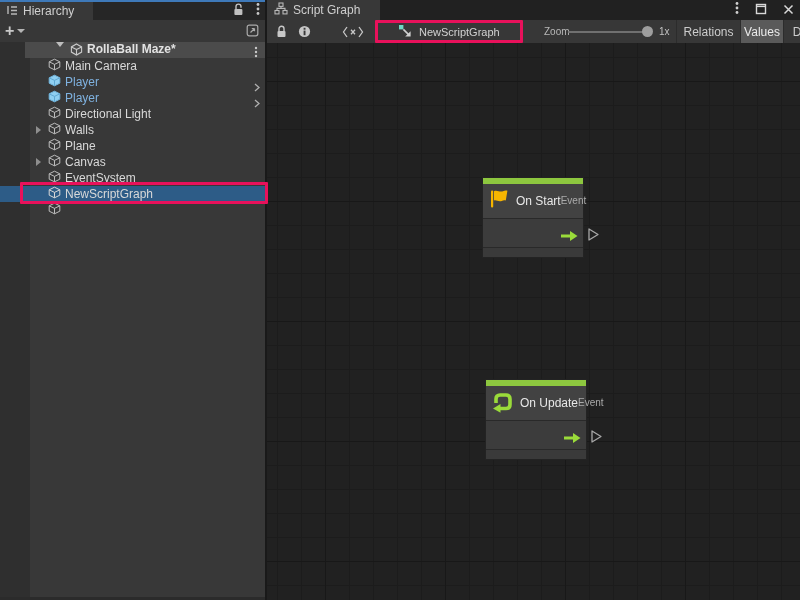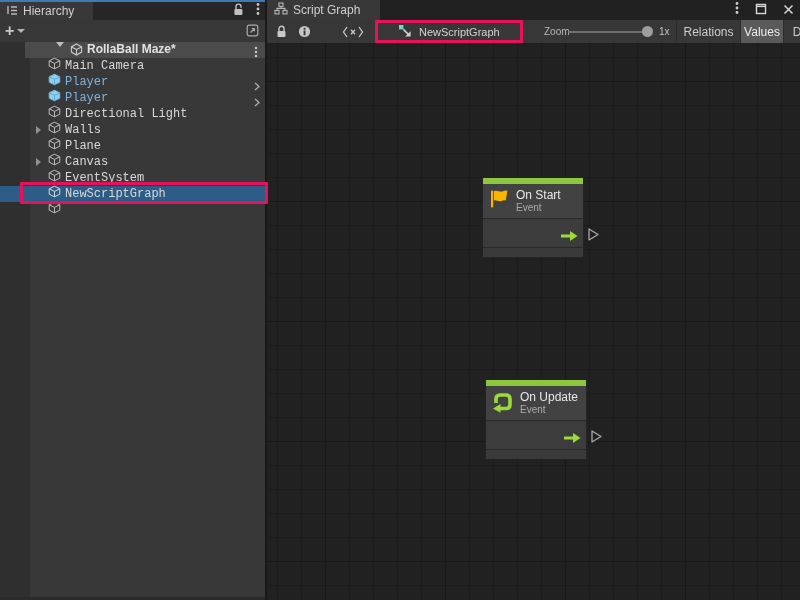--- a/index.html
+++ b/index.html
@@ -30,21 +30,21 @@
   .h-tree { position:absolute; left:0; top:42px; width:265px; height:555px; background:#383838; }
   .h-gutter { position:absolute; left:0; top:0; width:30px; height:555px; background:#2F2F2F; }
   .h-bottom { position:absolute; left:0; bottom:0; width:265px; height:3px; background:#2B2B2B; }
 
   .scene-row { position:relative; height:16px; background:#4B4B4B; display:flex; align-items:flex-start; gap:4px; padding-left:31px;margin-left:25px; }
   .scene-label { font-size:12px; font-weight:700; color:#E2E2E2; }
   .fold-open { width:0; height:0; border-left:4px solid transparent; border-right:4px solid transparent; border-top:5px solid #BDBDBD; margin-right:2px; }
   .fold-closed { width:0; height:0; border-top:4px solid transparent; border-bottom:4px solid transparent; border-left:5px solid #8F8F8F; }
   .kebab-right { position:absolute; right:7px; top:2px; }
 
-  .h-row { position:relative; height:16px; display:flex; align-items:center; gap:4px; padding-left:46px;font-family:Liberation Mono, monospace; }
+  .h-row { position:relative; height:16px; display:flex; align-items:center; gap:4px; padding-left:46px; }
   .h-row .exp { width:12px; display:flex; align-items:center; justify-content:center; flex:0 0 12px; margin-left:-14px; }
   .h-label { font-size:12px; color:#D8D8D8; white-space:nowrap; }
   .h-row.prefab .h-label { color:var(--prefab_text); }
   .h-row.selected { background:var(--selection_blue); }
   .pf-chevron { position:absolute; right:5px; top:4px; }
 
   
   .v-divider { position:absolute; left:265px; top:0; width:2px; height:600px; background:#191919; }
 
   
@@ -73,21 +73,21 @@
       linear-gradient(90deg,  #1C1C1C 1px, transparent 1px),
       linear-gradient(180deg, #1C1C1C 1px, transparent 1px);
     background-size:120px 120px, 120px 120px, 24px 24px, 24px 24px;
     background-position:58px 0, 0 38px, 10px 0, 0 14px; }
 
   
   .vs-node { position:absolute; width:102px; border:1px solid #232323; background:#3A3A3A; }
   .vs-topbar { height:6px; background:var(--node_green); }
   .vs-header { height:35px; background:#424242; border-bottom:1px solid #292929;
     display:flex; align-items:center; gap:6px; padding:0 5px; }
-  .vs-titles { display:flex; flex-direction:column; }
+  .vs-titles { display:flex; }
   .vs-title { font-size:12px; color:#E8E8E8; line-height:13px; white-space:nowrap; }
   .vs-sub { font-size:10px; color:#ABABAB; line-height:12px; }
   .vs-ports { height:29px; background:#3C3C3C; border-bottom:1px solid #292929; position:relative; }
   .flow-arrow { position:absolute; right:4px; top:9px; }
   .vs-footer { height:9px; background:#3A3A3A; }
   .out-port { position:absolute; right:-17px; }
 
   
   .annotation { position:absolute; border:3px solid var(--annotation_pink); border-radius:1px;
     pointer-events:none; z-index:60; }

